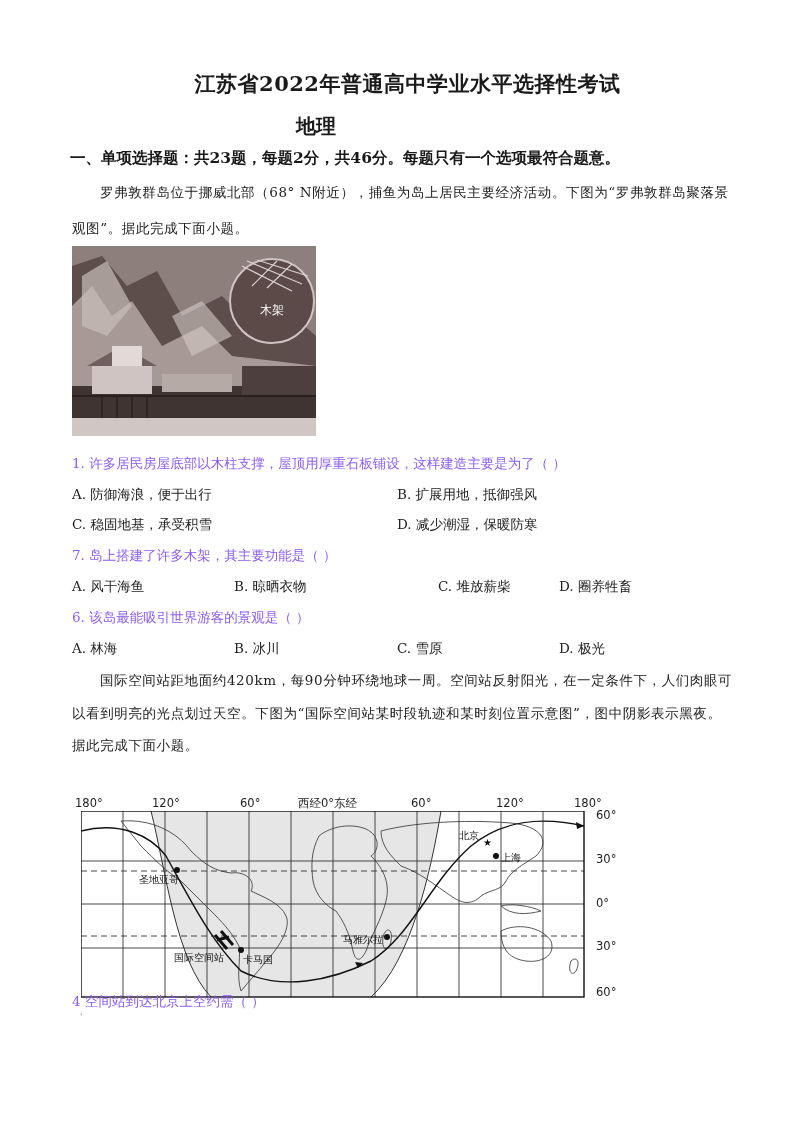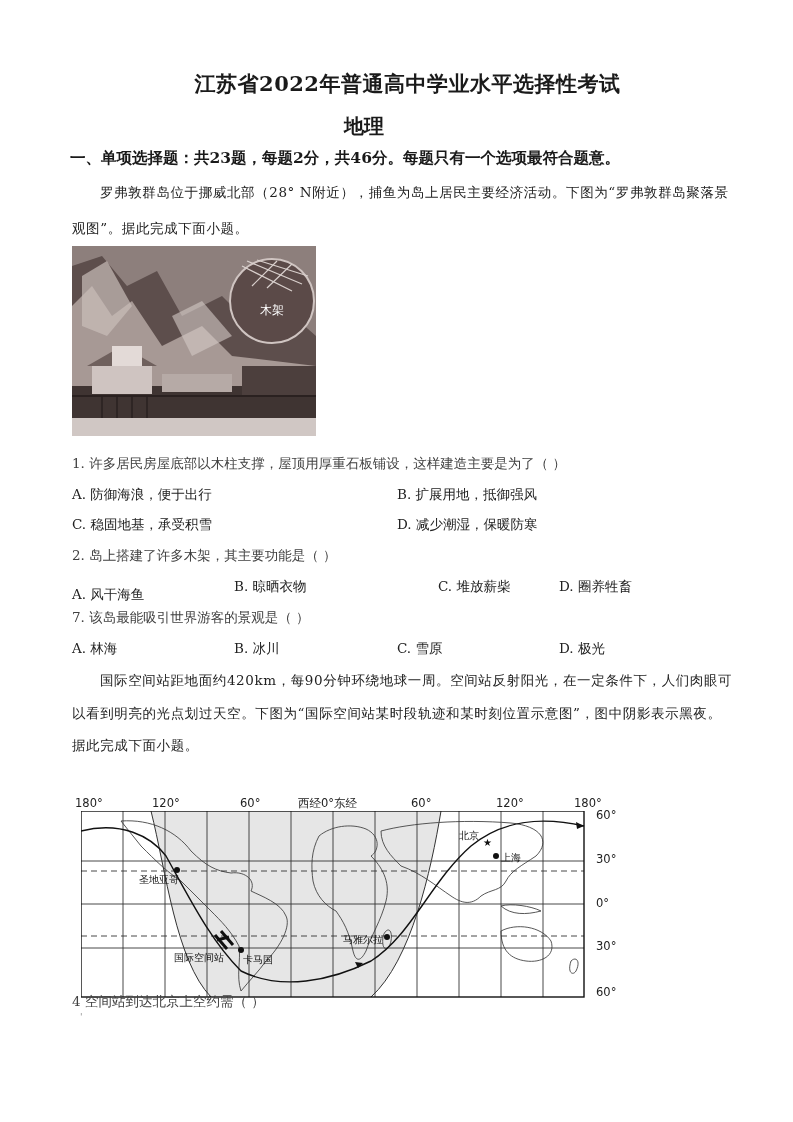--- a/index.html
+++ b/index.html
@@ -1,38 +1,38 @@
 <!DOCTYPE html>
 <html><head>
 <meta charset="utf-8">
 <style>
   html, body { margin:0; padding:0; background:#ffffff; }
   body { width:793px; height:1122px; position:relative; overflow:hidden;
          font-family:"DejaVu Serif", "Liberation Serif", serif; color:#1a1a1a; }
   .abs { position:absolute; white-space:nowrap; }
   .title { left:0; width:793px; text-align:center; top:70px; font-size:21px; font-weight:bold; letter-spacing:0.5px;padding-left:11px; }
-  .subject { left:16px; width:632px; text-align:center; top:113px; font-size:20px; font-weight:bold;padding-left:32px; }
+  .subject { left:0; width:632px; text-align:center; top:113px; font-size:20px; font-weight:bold; }
   .section { left:70px; top:148px; font-size:15.5px; font-weight:bold; }
   .para { font-size:13.5px; color:#222; letter-spacing:0.6px; }
-  .q { font-size:13.5px; color:#404040; }
+  .q { font-size:13.5px; color:#8b5cf6; }
   .opt { font-size:13.5px; color:#222; }
   .photo { left:72px; top:246px; width:244px; height:190px; overflow:hidden; }
   .map-wrap { left:60px; top:765px; width:560px; height:215px;margin-top:25px; }
   .axis-top { font-family:"DejaVu Sans", sans-serif; font-size:11.5px; color:#222; }
   .axis-right { font-family:"DejaVu Sans", sans-serif; font-size:11.5px; color:#222; }
   .map-label { font-family:"DejaVu Sans", sans-serif; font-size:10px; fill:#111; }
 </style>
 </head>
 <body>
 
 <div class="abs title">江苏省2022年普通高中学业水平选择性考试</div>
 <div class="abs subject">地理</div>
 <div class="abs section">一、单项选择题：共23题，每题2分，共46分。每题只有一个选项最符合题意。</div>
 
-<div class="abs para" style="left:100px;top:184px;">罗弗敦群岛位于挪威北部（28° N附近），捕鱼为岛上居民主要经济活动。下图为“罗弗敦群岛聚落景</div>
+<div class="abs para" style="left:100px;top:184px;">罗弗敦群岛位于挪威北部（68° N附近），捕鱼为岛上居民主要经济活动。下图为“罗弗敦群岛聚落景</div>
 <div class="abs para" style="left:72px;top:220px;">观图”。据此完成下面小题。</div>
 
 <div class="abs photo">
   <svg width="244" height="190" viewBox="0 0 244 190" xmlns="http://www.w3.org/2000/svg">
     <rect width="244" height="190" fill="#8d7f7c"></rect>
     <polygon points="0,20 30,10 55,40 85,25 110,70 150,50 180,80 210,60 244,90 244,190 0,190" fill="#5d4e4c"></polygon>
     <polygon points="0,60 20,40 40,70 60,55 90,100 130,80 160,110 244,120 244,190 0,190" fill="#a79995"></polygon>
     <polygon points="10,30 35,15 60,60 35,90 10,80" fill="#c9bdb9" opacity="0.7"></polygon>
     <polygon points="100,70 130,55 160,90 120,110" fill="#d4c9c6" opacity="0.6"></polygon>
     <rect x="0" y="140" width="244" height="50" fill="#3f3432"></rect>
@@ -60,27 +60,27 @@
     <text x="188" y="68" font-family="DejaVu Sans, sans-serif" font-size="12" fill="#ffffff">木架</text>
   </svg>
 </div>
 
 <div class="abs q" style="left:72px;top:455px;">1. 许多居民房屋底部以木柱支撑，屋顶用厚重石板铺设，这样建造主要是为了（      ）</div>
 <div class="abs opt" style="left:72px;top:486px;">A. 防御海浪，便于出行</div>
 <div class="abs opt" style="left:397px;top:486px;">B. 扩展用地，抵御强风</div>
 <div class="abs opt" style="left:72px;top:516px;">C. 稳固地基，承受积雪</div>
 <div class="abs opt" style="left:397px;top:516px;">D. 减少潮湿，保暖防寒</div>
 
-<div class="abs q" style="left:72px;top:547px;">2. 岛上搭建了许多木架，其主要功能是（      ）</div>
-<div class="abs opt" style="left:72px;top:578px;margin-top:8px;">A. 风干海鱼</div>
+<div class="abs q" style="left:72px;top:547px;">7. 岛上搭建了许多木架，其主要功能是（      ）</div>
+<div class="abs opt" style="left:72px;top:578px;">A. 风干海鱼</div>
 <div class="abs opt" style="left:234px;top:578px;">B. 晾晒衣物</div>
 <div class="abs opt" style="left:397px;top:578px;margin-left:41px;">C. 堆放薪柴</div>
 <div class="abs opt" style="left:559px;top:578px;">D. 圈养牲畜</div>
 
-<div class="abs q" style="left:72px;top:609px;">7. 该岛最能吸引世界游客的景观是（      ）</div>
+<div class="abs q" style="left:72px;top:609px;">6. 该岛最能吸引世界游客的景观是（      ）</div>
 <div class="abs opt" style="left:72px;top:640px;">A. 林海</div>
 <div class="abs opt" style="left:234px;top:640px;">B. 冰川</div>
 <div class="abs opt" style="left:397px;top:640px;">C. 雪原</div>
 <div class="abs opt" style="left:559px;top:640px;">D. 极光</div>
 
 <div class="abs para" style="left:100px;top:672px;">国际空间站距地面约420km，每90分钟环绕地球一周。空间站反射阳光，在一定条件下，人们肉眼可</div>
 <div class="abs para" style="left:72px;top:705px;">以看到明亮的光点划过天空。下图为“国际空间站某时段轨迹和某时刻位置示意图”，图中阴影表示黑夜。</div>
 <div class="abs para" style="left:72px;top:737px;">据此完成下面小题。</div>
 
 <div class="abs map-wrap">

